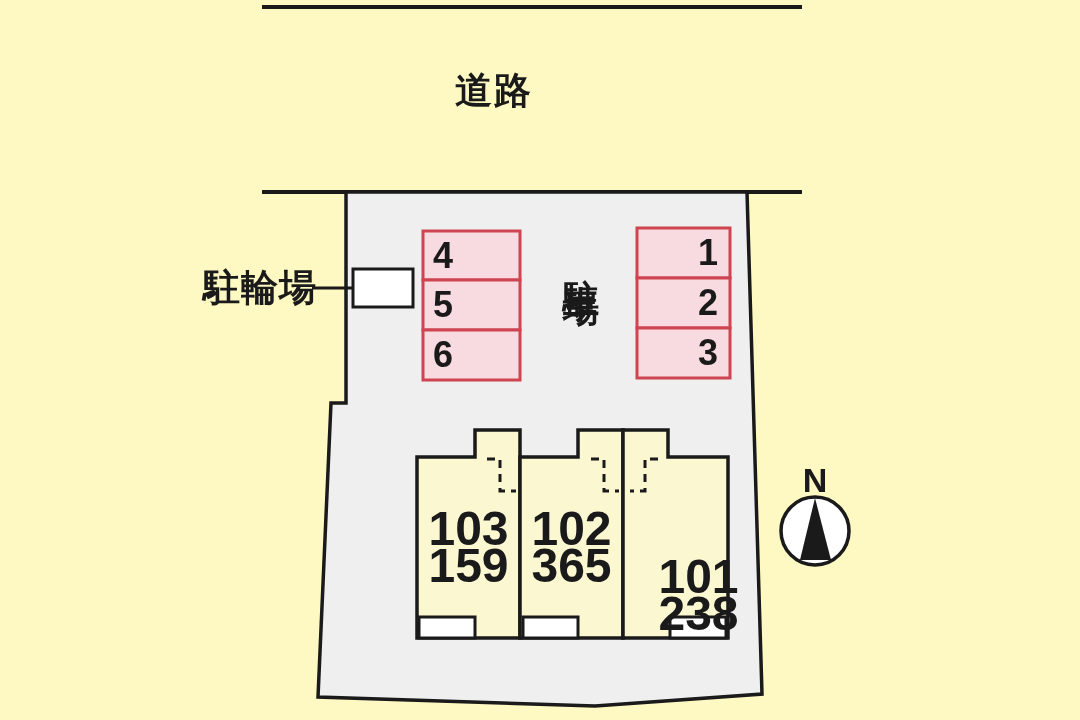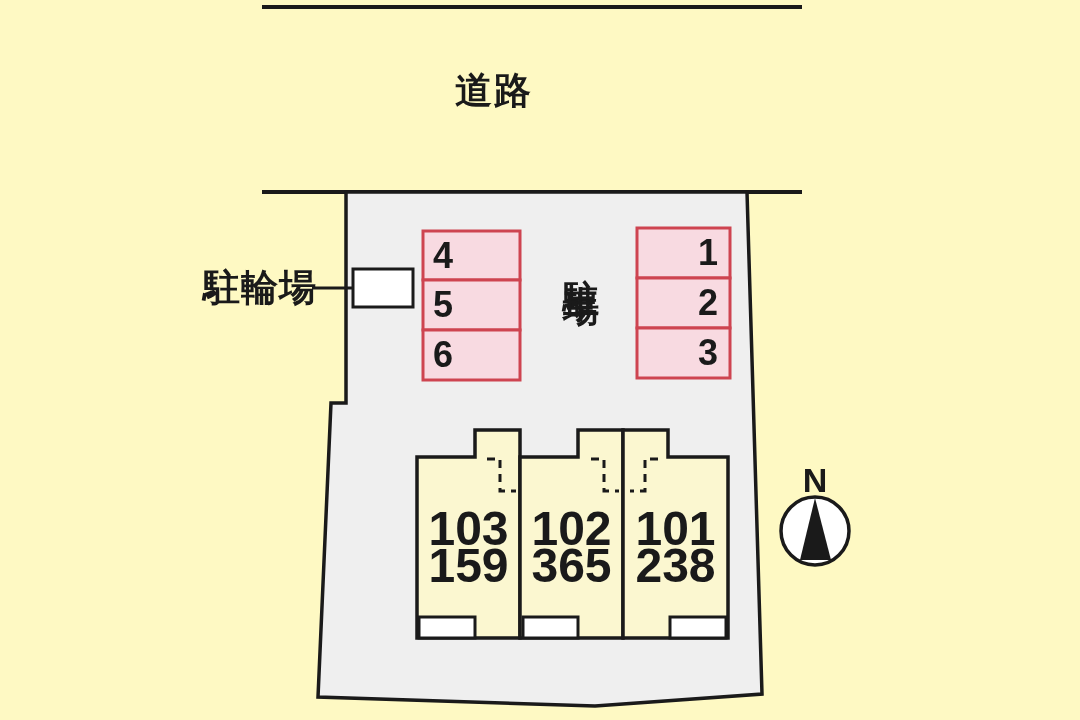--- a/index.html
+++ b/index.html
@@ -83,21 +83,21 @@
     position: absolute;
     top: 510px;
     font-weight: bold;
     font-size: 48px;
     line-height: 37px;
     text-align: center;
     color: #1a1a1a;
   }
   .unit-1 { left: 417px; width: 103px; }
   .unit-2 { left: 520px; width: 103px; }
-  .unit-3 { left: 623px; width: 105px; }
+  .unit-3 { left: 646px; width: 105px; margin-top: 48px; }
 </style>
 </head>
 <body>
 
 <div class="stage">
 
   <svg class="plan" viewBox="0 0 1080 720">
 
     <line class="roadline" x1="262" y1="7" x2="802" y2="7"></line>
     <line class="roadline" x1="262" y1="192" x2="802" y2="192"></line>

